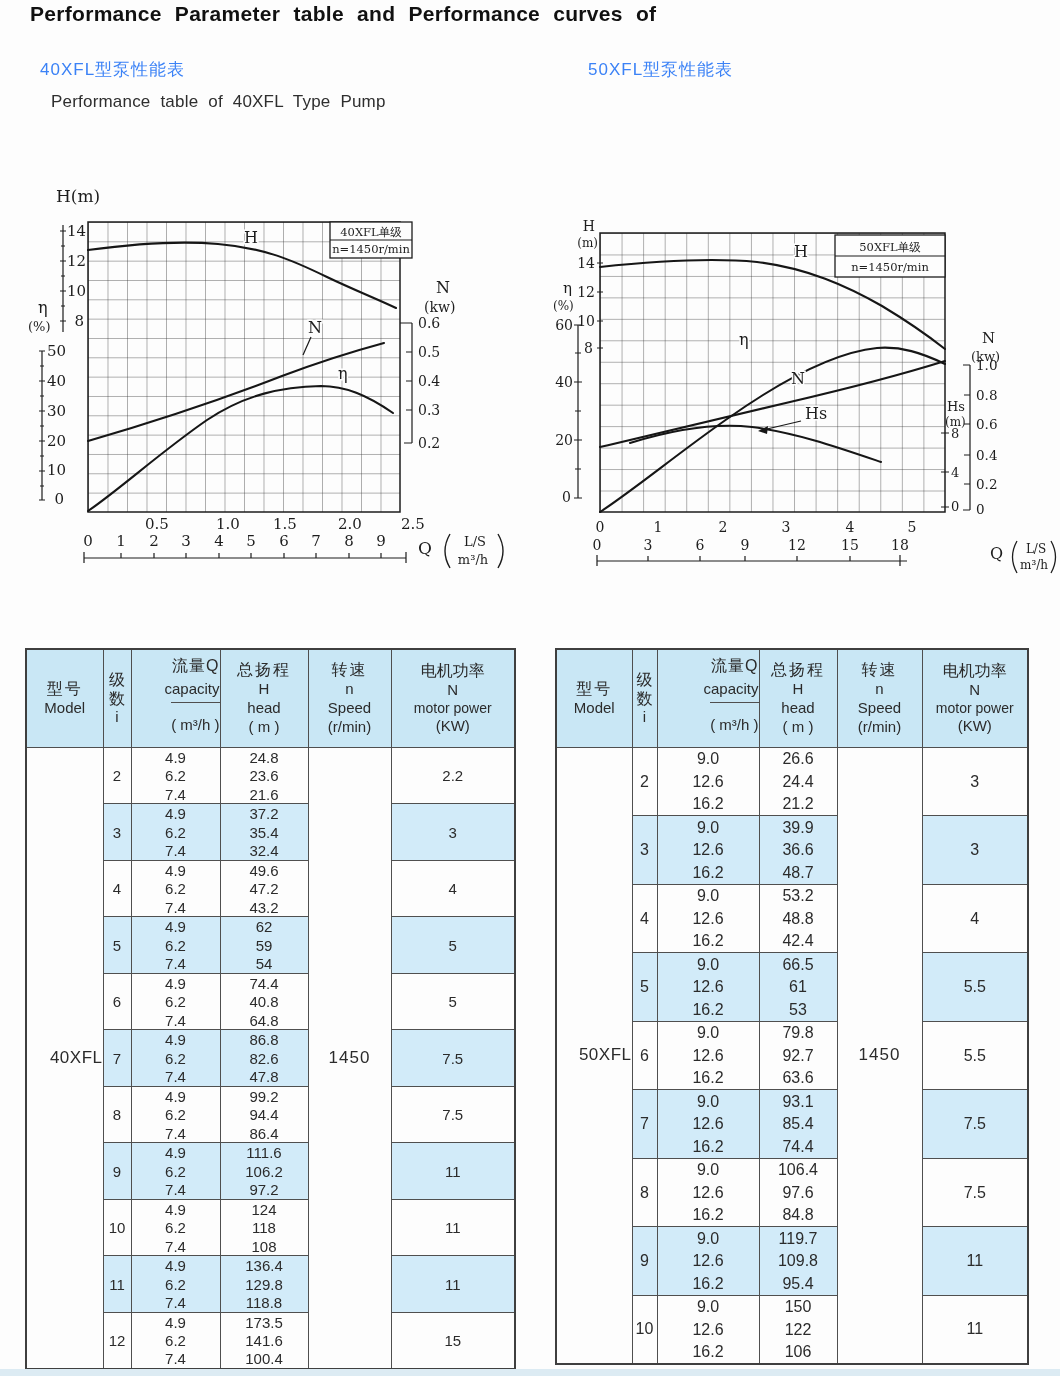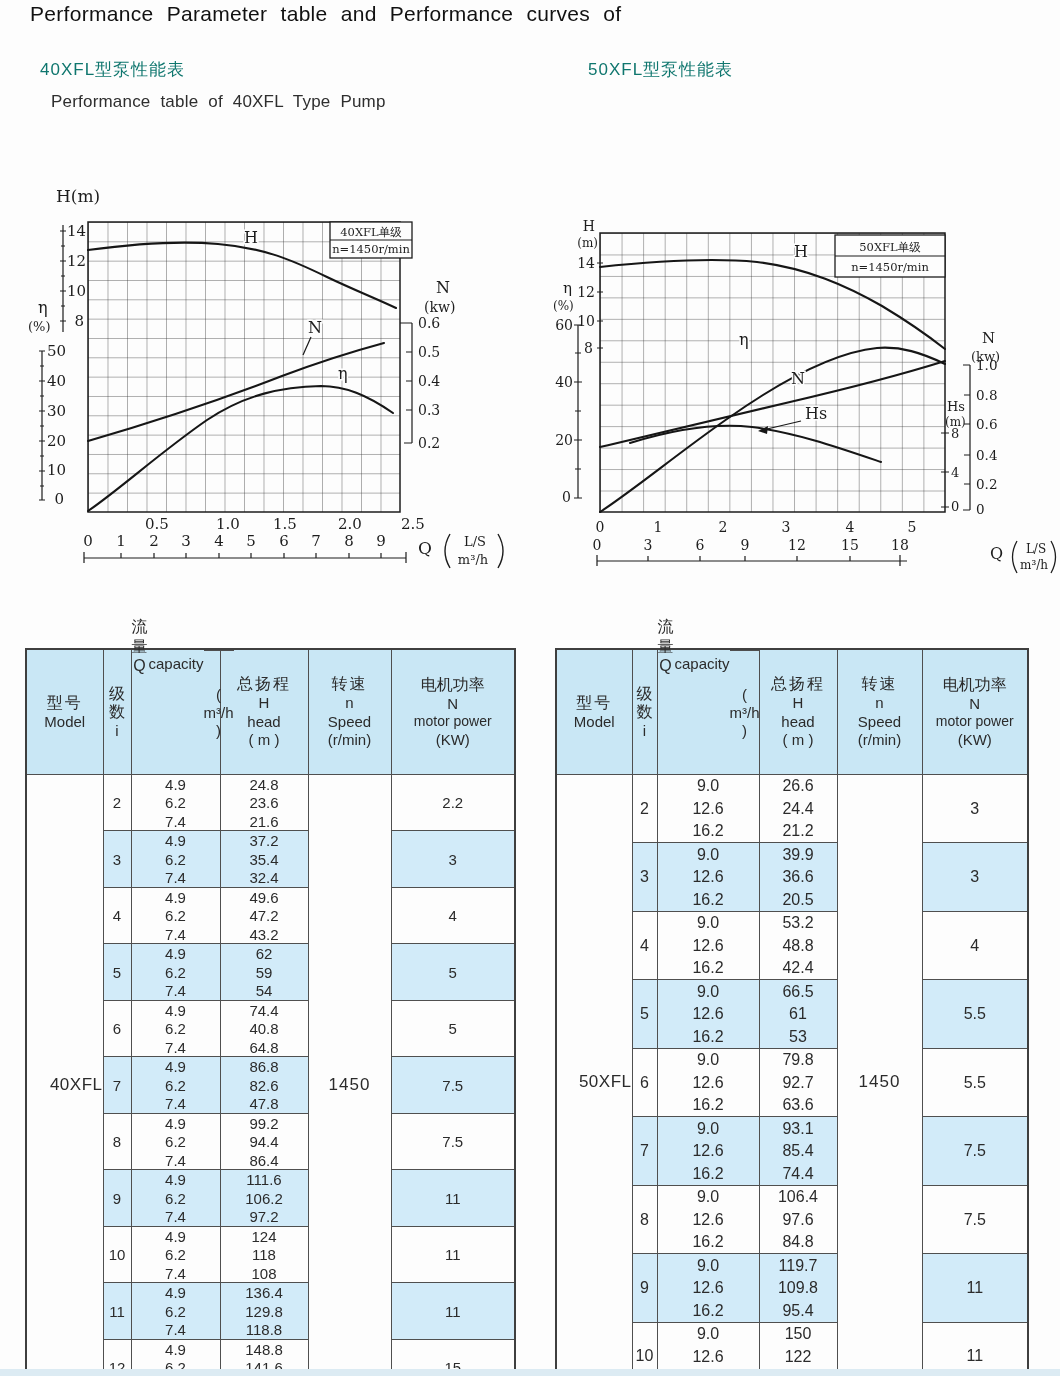--- a/index.html
+++ b/index.html
@@ -1,21 +1,21 @@
 <!DOCTYPE html>
 <html><head>
 <meta charset="utf-8">
 <style>
   html,body{margin:0;padding:0;background:#e8e8e8;}
   .page{position:relative;width:1060px;height:1376px;background:#fdfdfd;overflow:hidden;
         font-family:"Liberation Sans",sans-serif;color:#2b2b2b;}
   .abs{position:absolute;}
-  .doc-title{left:30px;top:2px;font-size:21px;font-weight:normal;color:#111;
+  .doc-title{left:30px;top:2px;font-size:21px;font-weight:bold;color:#111;
              word-spacing:7px;letter-spacing:.3px;}
-  .sub-zh{font-size:17px;color:#0f766e;letter-spacing:1px;}
+  .sub-zh{font-size:17px;color:#3b82f6;letter-spacing:1px;}
   .sub-en{font-size:17px;color:#2e2e2e;word-spacing:5px;letter-spacing:.2px;margin-left:11px;}
 
   svg.chart{position:absolute;overflow:visible;}
   svg text{font-family:"DejaVu Serif",serif;fill:#1d1d1d;}
   .axisline{stroke:#1d1d1d;stroke-width:1.2;fill:none;}
   .curve{stroke:#161616;stroke-width:2.1;fill:none;stroke-linecap:round;}
   .curvelabel{font-size:16px;paint-order:stroke;stroke:#fdfdfd;stroke-width:3px;}
   .boxtxt{font-size:11.5px;}
   .gridedge{fill:none;stroke:#1d1d1d;stroke-width:1.5;}
 
@@ -30,21 +30,21 @@
   .t-left tbody tr{height:18.83px;}
   .t-right tbody tr{height:22.83px;}
   .t-left tbody td{font-size:15px;}
   .t-right tbody td{font-size:16px;}
   .cell-model{font-size:17px !important;letter-spacing:.5px;text-align:right;}
   .cell-speed{font-size:17px !important;letter-spacing:1px;}
   .hcell{display:flex;flex-direction:column;justify-content:center;height:97px;line-height:1.25;}
   .hz{font-size:16px;letter-spacing:2px;}
   .he{font-size:15px;}
   .hsm{font-size:14px;}
-  .capcell{display:flex;height:124px;line-height:1.2;}
+  .capcell{display:flex;flex-direction:column;height:97px;line-height:1.2;align-items:flex-end;}
   .cap-l1{height:25px;display:flex;align-items:flex-end;justify-content:center;font-size:16px;letter-spacing:1px;}
   .cap-l2{height:27px;display:flex;align-items:center;justify-content:center;font-size:15px;}
   .cap-unit{flex:1;border-top:1px solid #4f4f4f;display:flex;align-items:center;justify-content:center;font-size:15px;}
   .stagecell{line-height:1.15;}
   .bottom-strip{left:0;top:1369px;width:1060px;height:7px;background:#dcebf3;}
 </style>
 </head>
 <body>
 
 <div class="page">
@@ -405,21 +405,21 @@
           <td class="cell-q">6.2</td>
           <td class="cell-h">129.8</td>
         </tr>
         <tr class="stripe">
           <td class="cell-q">7.4</td>
           <td class="cell-h">118.8</td>
         </tr>
         <tr class="gs">
           <td class="cell-i" rowspan="3">12</td>
           <td class="cell-q">4.9</td>
-          <td class="cell-h">148.8</td>
+          <td class="cell-h">173.5</td>
           <td class="cell-kw" rowspan="3">15</td>
         </tr>
         <tr>
           <td class="cell-q">6.2</td>
           <td class="cell-h">141.6</td>
         </tr>
         <tr>
           <td class="cell-q">7.4</td>
           <td class="cell-h">100.4</td>
         </tr>
@@ -505,21 +505,21 @@
           <td class="cell-q">9.0</td>
           <td class="cell-h">39.9</td>
           <td class="cell-kw" rowspan="3">3</td>
         </tr>
         <tr class="stripe">
           <td class="cell-q">12.6</td>
           <td class="cell-h">36.6</td>
         </tr>
         <tr class="stripe">
           <td class="cell-q">16.2</td>
-          <td class="cell-h">20.5</td>
+          <td class="cell-h">48.7</td>
         </tr>
         <tr class="gs">
           <td class="cell-i" rowspan="3">4</td>
           <td class="cell-q">9.0</td>
           <td class="cell-h">53.2</td>
           <td class="cell-kw" rowspan="3">4</td>
         </tr>
         <tr>
           <td class="cell-q">12.6</td>
           <td class="cell-h">48.8</td>

